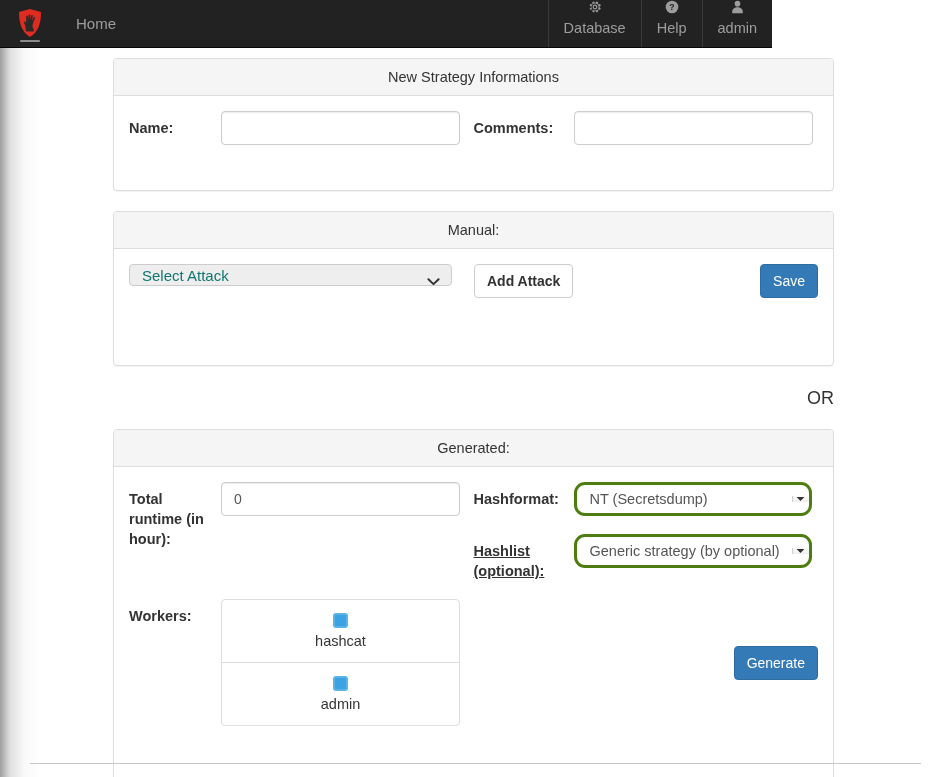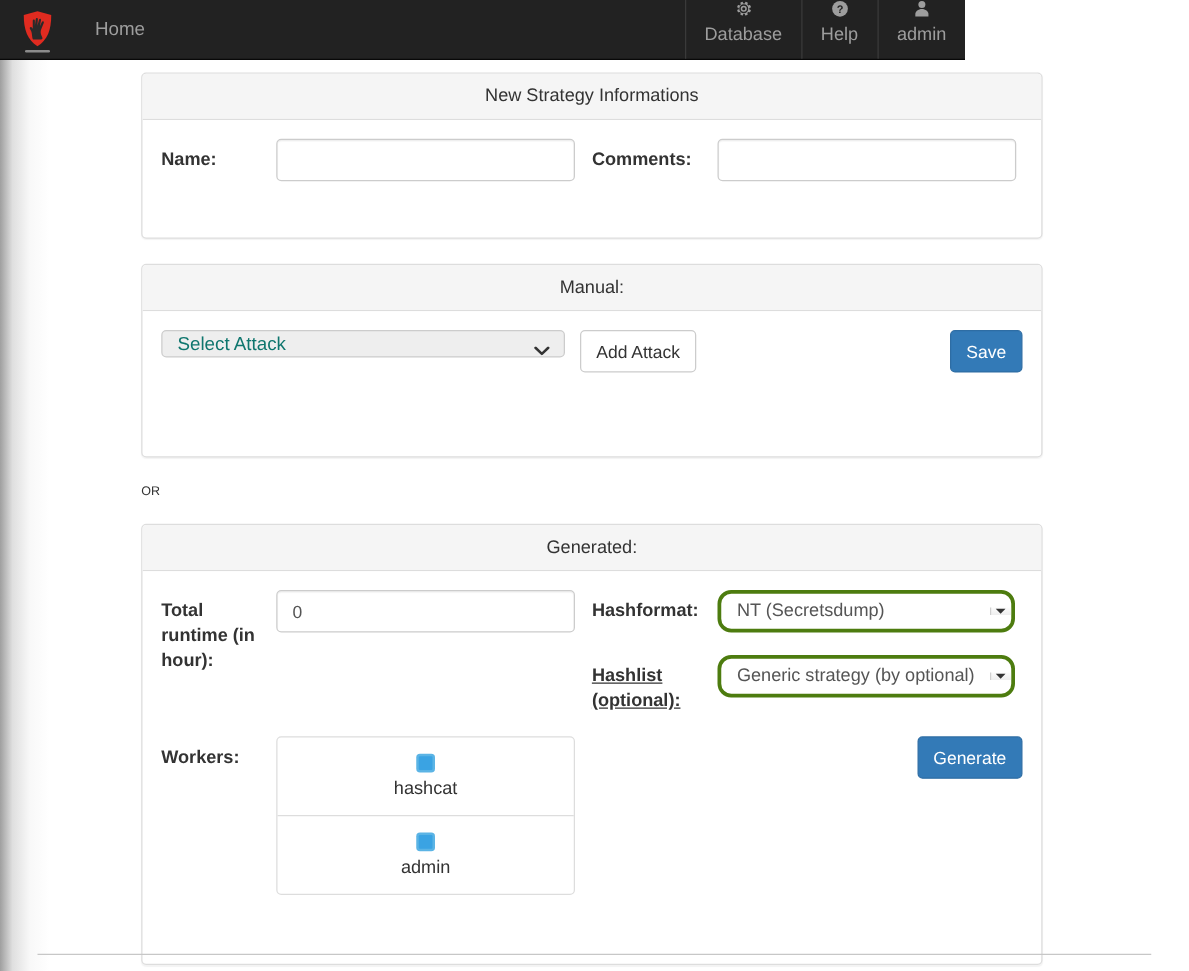--- a/index.html
+++ b/index.html
@@ -198,22 +198,22 @@
   }
   .native-select .ns-arrow {
     width: 17px;
     border-left: 1px solid #d0d0d0;
     background: linear-gradient(to bottom, #fcfcfc 0%, #eeeeee 100%);
     display: flex; align-items: center; justify-content: center;
   }
 
   
   .or-text {
-    text-align: left;
-    font-size: 10px;
+    text-align: right;
+    font-size: 18px;
     color: #333333;
     margin: 0 0 20px 0;
     padding-top: 2px;
   }
 
   
   .list-group {
     width: 239px;
     border: 1px solid #dddddd;
     border-radius: 4px;
@@ -352,21 +352,21 @@
 
           <div class="select-attack">
             <span>Select Attack</span>
             <span class="chev">
               <svg width="13" height="8" viewBox="0 0 13 8">
                 <path d="M1.4 1.2 L6.5 6.1 L11.6 1.2" stroke="#333333" stroke-width="2" fill="none" stroke-linecap="round" stroke-linejoin="round"></path>
               </svg>
             </span>
           </div>
 
-          <button class="btn btn-default" style="margin-left:12px;">Add Attack</button>
+          <button class="btn btn-default" style="margin-left:22px;font-weight:bold;">Add Attack</button>
 
           <button class="btn btn-primary" style="margin-left:auto;min-width:47px;">Save</button>
         </div>
         <div class="spacer-block"></div>
       </div>
     </div>
 
     <div class="or-text">OR</div>
 
     <div class="panel">
@@ -425,21 +425,21 @@
               <div class="list-item">
                 <span class="chk on">
                     <i></i>
                   </span>
                 <span>admin</span>
               </div>
 
             </div>
           </div>
 
-          <div class="col-half" style="justify-content:flex-end;align-items:flex-start;">
+          <div class="col-half" style="justify-content:flex-end;align-items:center;">
             <button class="btn btn-primary">Generate</button>
           </div>
 
         </div>
 
         <div style="height:40px"></div>
       </div>
     </div>
 
   </div>

